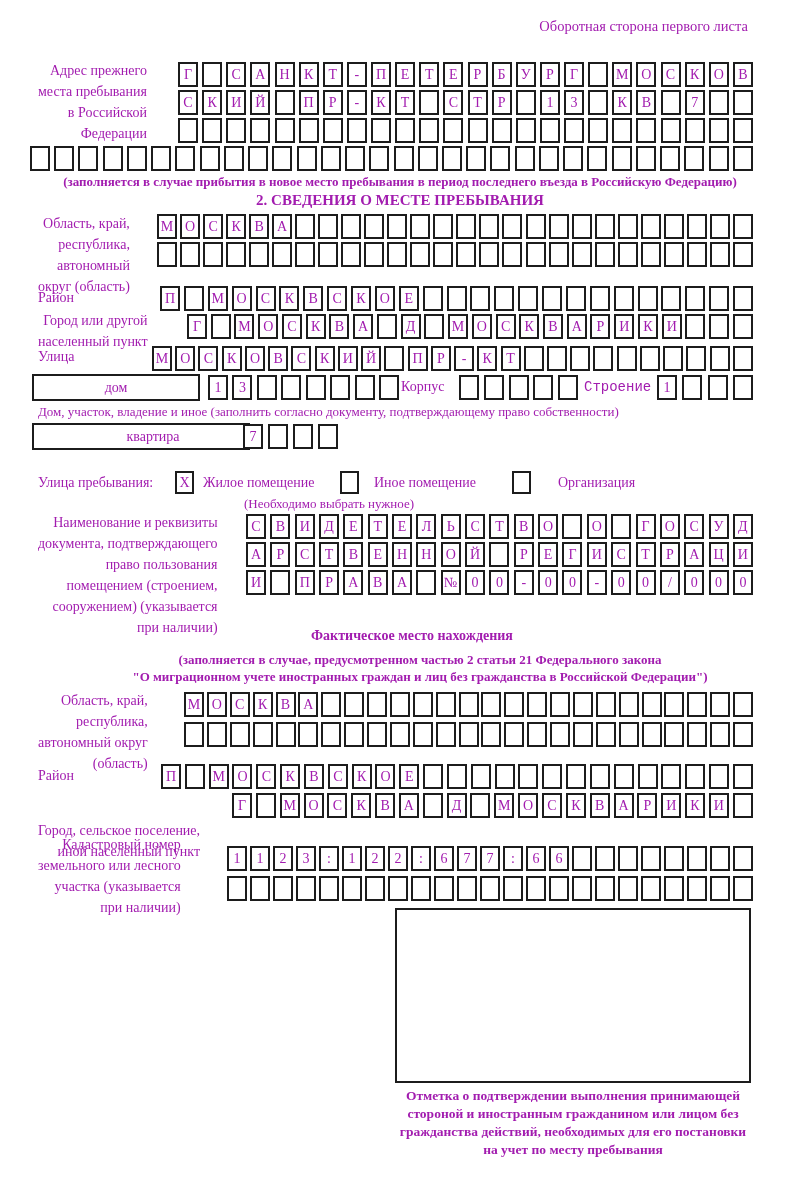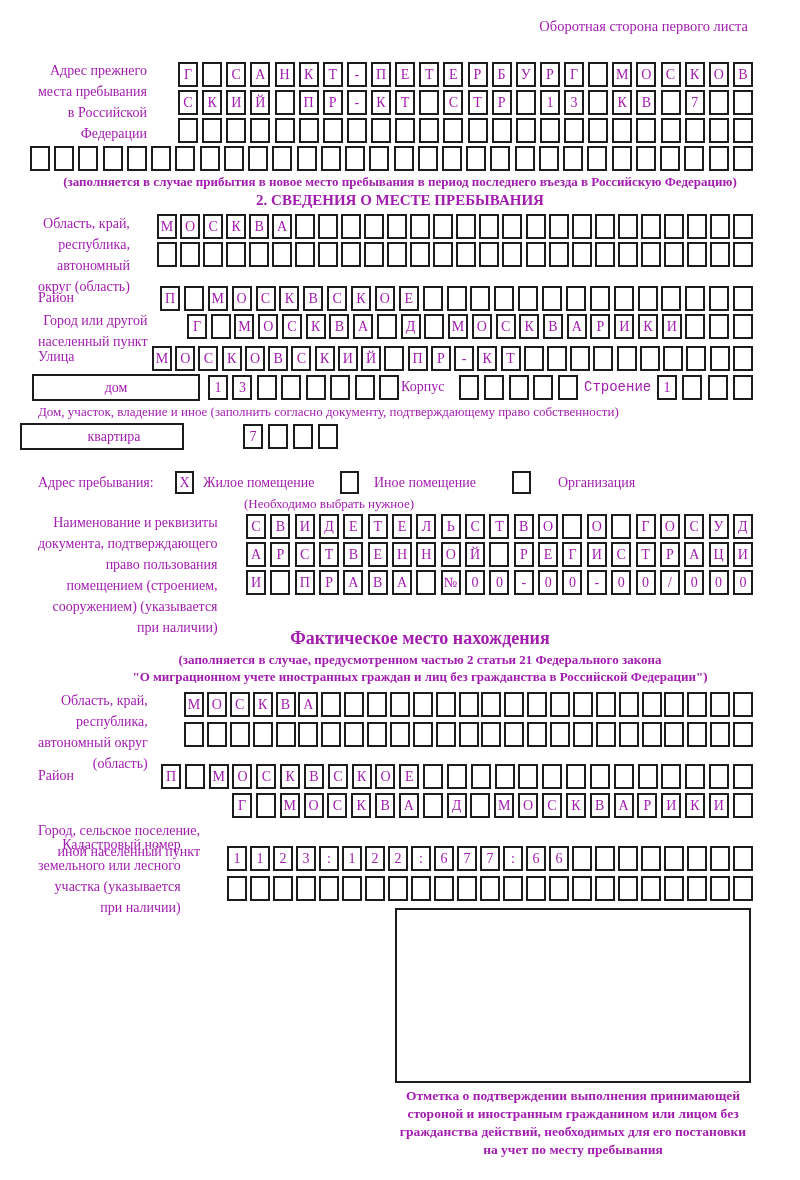--- a/index.html
+++ b/index.html
@@ -325,29 +325,29 @@
     </div>
   <div class="abs" style="left:584px; top:379px; font-size:14px;font-family:Liberation Mono, monospace;">Строение</div>
   <div class="cellrow" style="left:657px; top:375px; width:96px;">
       <span class="cell">1</span>
       <span class="cell"></span>
       <span class="cell"></span>
       <span class="cell"></span>
     </div>
   <div class="abs note" style="left:38px; top:404px;">Дом, участок, владение и иное (заполнить согласно документу, подтверждающему право собственности)</div>
 
-  <div class="wordbox" style="left:20px; top:423px; width:164px;padding-left:24px;">квартира</div>
+  <div class="wordbox" style="left:32px; top:423px; width:218px;padding-left:24px;">квартира</div>
   <div class="cellrow" style="left:243px; top:424px; width:95px;">
       <span class="cell">7</span>
       <span class="cell"></span>
       <span class="cell"></span>
       <span class="cell"></span>
     </div>
 
-  <div class="abs" style="left:38px; top:475px; font-size:14px;">Адрес пребывания:</div>
+  <div class="abs" style="left:38px; top:475px; font-size:14px;">Улица пребывания:</div>
   <div class="checkbox" style="left:175px; top:471px;">X</div>
   <div class="abs" style="left:203px; top:475px; font-size:14px;">Жилое помещение</div>
   <div class="checkbox" style="left:340px; top:471px;"></div>
   <div class="abs" style="left:374px; top:475px; font-size:14px;">Иное помещение</div>
   <div class="checkbox" style="left:512px; top:471px;"></div>
   <div class="abs" style="left:558px; top:475px; font-size:14px;">Организация</div>
   <div class="abs note" style="left:244px; top:496px;">(Необходимо выбрать нужное)</div>
 
   <div class="abs lbl" style="left:38px; top:512px;">Наименование и реквизиты
 документа, подтверждающего
@@ -418,21 +418,21 @@
       <span class="cell">0</span>
       <span class="cell">-</span>
       <span class="cell">0</span>
       <span class="cell">0</span>
       <span class="cell">/</span>
       <span class="cell">0</span>
       <span class="cell">0</span>
       <span class="cell">0</span>
     </div>
 
-  <div class="abs bold center" style="left:40px; top:628px; width:760px; font-size:18px;">Фактическое место нахождения</div>
+  <div class="abs bold center" style="left:32px; top:628px; width:760px; font-size:14px;">Фактическое место нахождения</div>
   <div class="abs note center" style="left:40px; top:652px; width:760px;">(заполняется в случае, предусмотренном частью 2 статьи 21 Федерального закона</div>
   <div class="abs note center" style="left:40px; top:669px; width:760px;">"О миграционном учете иностранных граждан и лиц без гражданства в Российской Федерации")</div>
 
   <div class="abs lbl" style="left:38px; top:690px;">Область, край,
 республика,
 автономный округ
 (область)</div>
   <div class="cellrow" style="left:184px; top:692px; width:569px;">
       <span class="cell">М</span>
       <span class="cell">О</span>

